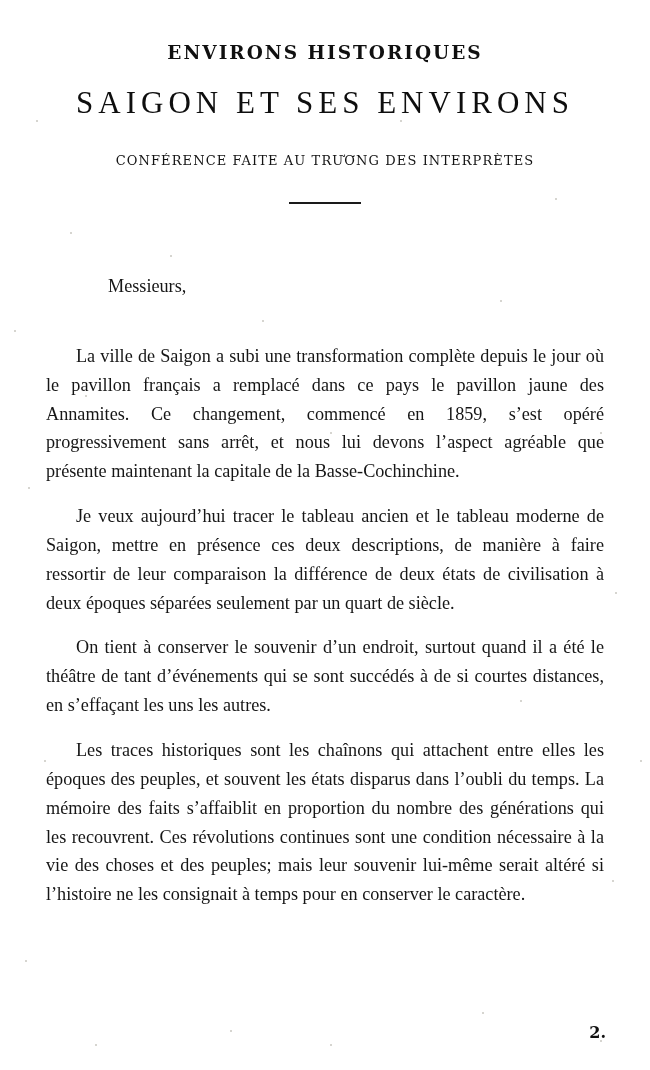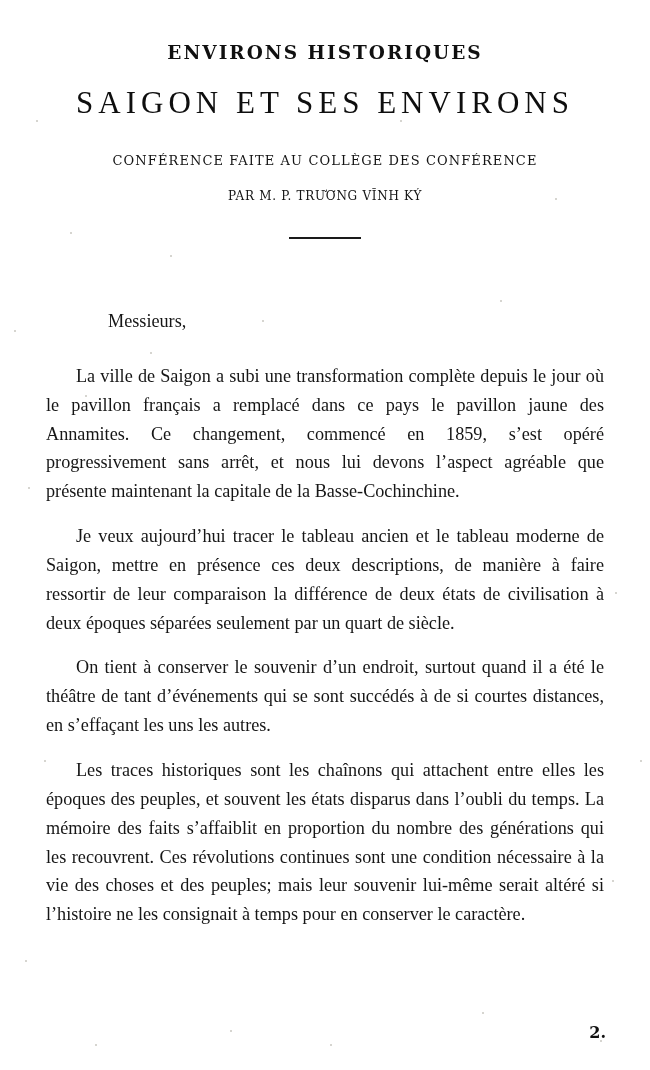--- a/index.html
+++ b/index.html
@@ -76,21 +76,21 @@
     margin: 34px auto 0 auto;
   }
   .body-text {
     margin-top: 68px;
     font-size: 18.2px;
     line-height: 1.585;
     text-align: justify;
     color: #161616;
   }
   .salutation {
-    margin: 0 0 26px 0;
+    margin: 0 0 41px 0;
     text-indent: 78px;
     text-align: left;
   }
   .para {
     margin: 16px;
     text-indent: 30px;
   }
   .page-number {
     position: absolute;
     right: 44px;
@@ -102,22 +102,21 @@
   }
 </style>
 </head>
 <body>
 
 <div class="page">
 
   <div class="title-block">
     <div class="main-title">ENVIRONS HISTORIQUES</div>
     <div class="big-title">SAIGON ET SES ENVIRONS</div>
-    <div class="subtitle">CONFÉRENCE FAITE AU COLLÈGE DES CONFÉRENCE</div>
-    <div class="byline">PAR M. P. TRƯƠNG VĨNH KÝ</div>
+    <div class="subtitle">CONFÉRENCE FAITE AU TRƯƠNG DES INTERPRÈTES</div>
     <div class="rule"></div>
   </div>
 
   <div class="body-text">
     <p class="salutation">Messieurs,</p>
     <p class="para">La ville de Saigon a subi une transformation complète depuis le jour où le pavillon français a remplacé dans ce pays le pavillon jaune des Annamites. Ce changement, commencé en 1859, s’est opéré progressivement sans arrêt, et nous lui devons l’aspect agréable que présente maintenant la capitale de la Basse-Cochinchine.</p>
     <p class="para">Je veux aujourd’hui tracer le tableau ancien et le tableau moderne de Saigon, mettre en présence ces deux descriptions, de manière à faire ressortir de leur comparaison la différence de deux états de civilisation à deux époques séparées seulement par un quart de siècle.</p>
     <p class="para">On tient à conserver le souvenir d’un endroit, surtout quand il a été le théâtre de tant d’événements qui se sont succédés à de si courtes distances, en s’effaçant les uns les autres.</p>
     <p class="para">Les traces historiques sont les chaînons qui attachent entre elles les époques des peuples, et souvent les états disparus dans l’oubli du temps. La mémoire des faits s’affaiblit en proportion du nombre des générations qui les recouvrent. Ces révolutions continues sont une condition nécessaire à la vie des choses et des peuples; mais leur souvenir lui-même serait altéré si l’histoire ne les consignait à temps pour en conserver le caractère.</p>
   </div>

